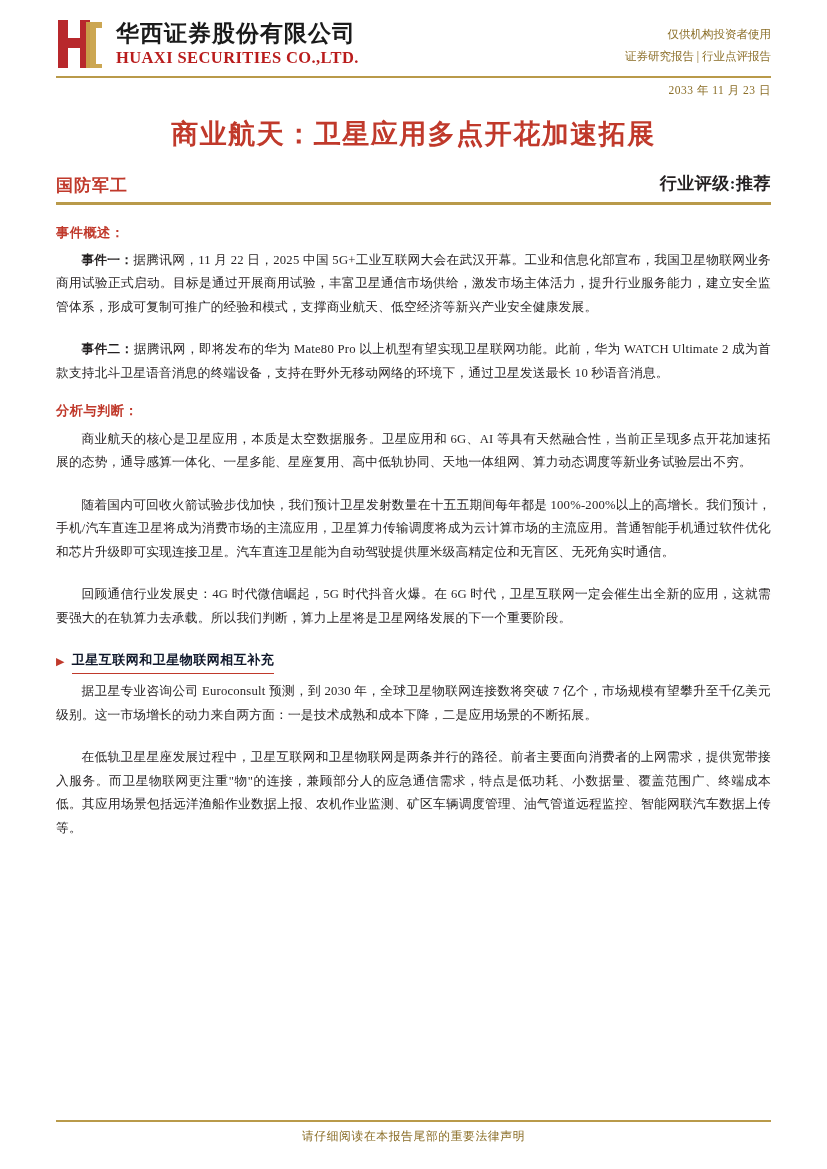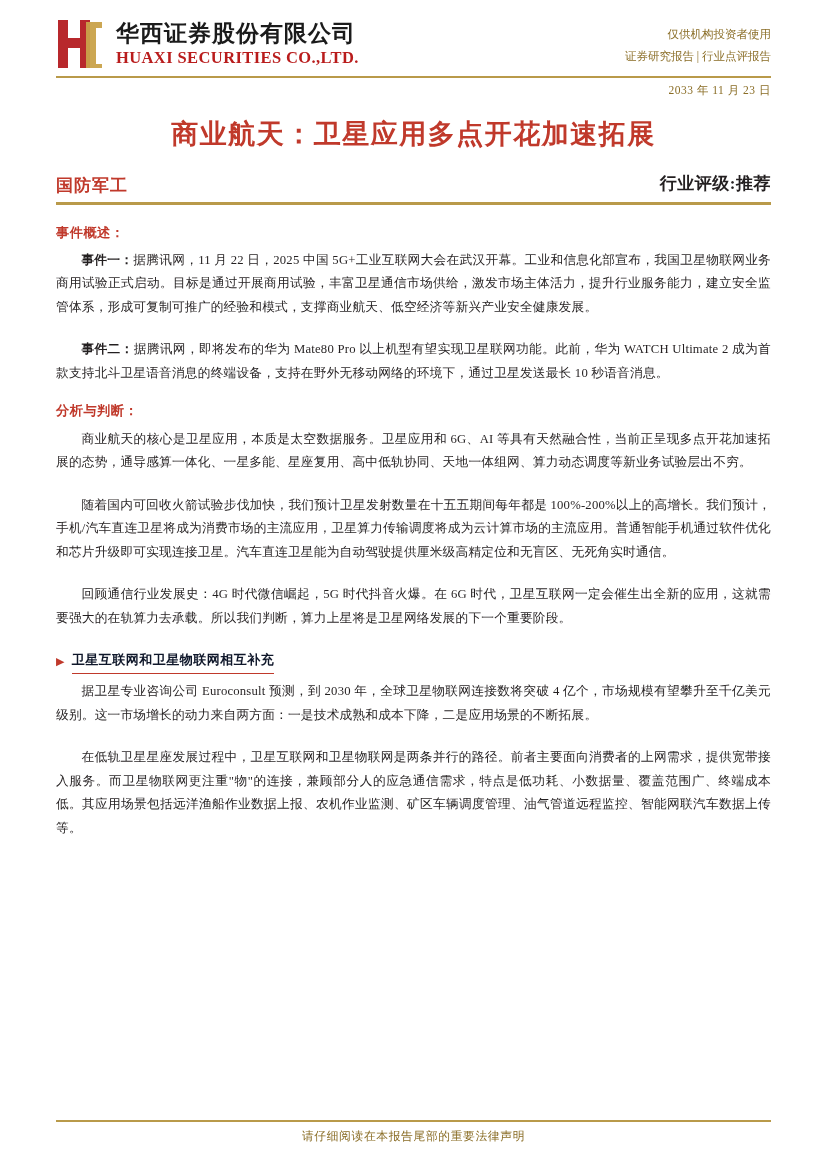--- a/index.html
+++ b/index.html
@@ -242,21 +242,21 @@
 
     <p class="para">商业航天的核心是卫星应用，本质是太空数据服务。卫星应用和 6G、AI 等具有天然融合性，当前正呈现多点开花加速拓展的态势，通导感算一体化、一星多能、星座复用、高中低轨协同、天地一体组网、算力动态调度等新业务试验层出不穷。</p>
     <p class="para">随着国内可回收火箭试验步伐加快，我们预计卫星发射数量在十五五期间每年都是 100%-200%以上的高增长。我们预计，手机/汽车直连卫星将成为消费市场的主流应用，卫星算力传输调度将成为云计算市场的主流应用。普通智能手机通过软件优化和芯片升级即可实现连接卫星。汽车直连卫星能为自动驾驶提供厘米级高精定位和无盲区、无死角实时通信。</p>
     <p class="para">回顾通信行业发展史：4G 时代微信崛起，5G 时代抖音火爆。在 6G 时代，卫星互联网一定会催生出全新的应用，这就需要强大的在轨算力去承载。所以我们判断，算力上星将是卫星网络发展的下一个重要阶段。</p>
 
     <div class="bullet-head">
       <span class="bullet-tri">▶</span>
       <span class="bullet-label">卫星互联网和卫星物联网相互补充</span>
     </div>
 
-    <p class="para">据卫星专业咨询公司 Euroconsult 预测，到 2030 年，全球卫星物联网连接数将突破 4 亿个，市场规模有望攀升至千亿美元级别。这一市场增长的动力来自两方面：一是技术成熟和成本下降，二是应用场景的不断拓展。</p>
+    <p class="para">据卫星专业咨询公司 Euroconsult 预测，到 2030 年，全球卫星物联网连接数将突破 7 亿个，市场规模有望攀升至千亿美元级别。这一市场增长的动力来自两方面：一是技术成熟和成本下降，二是应用场景的不断拓展。</p>
     <p class="para">在低轨卫星星座发展过程中，卫星互联网和卫星物联网是两条并行的路径。前者主要面向消费者的上网需求，提供宽带接入服务。而卫星物联网更注重"物"的连接，兼顾部分人的应急通信需求，特点是低功耗、小数据量、覆盖范围广、终端成本低。其应用场景包括远洋渔船作业数据上报、农机作业监测、矿区车辆调度管理、油气管道远程监控、智能网联汽车数据上传等。</p>
 
   </div>
 
   <div class="footer">
     <div class="footer-rule"></div>
     <div class="footer-text">请仔细阅读在本报告尾部的重要法律声明</div>
   </div>
 
 </div>

